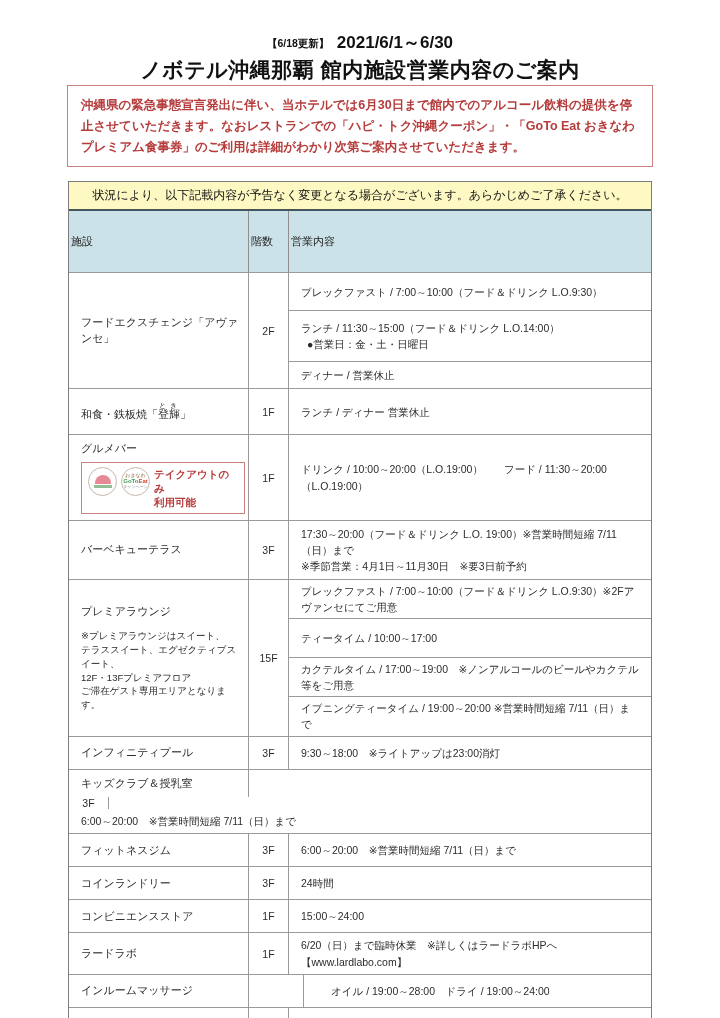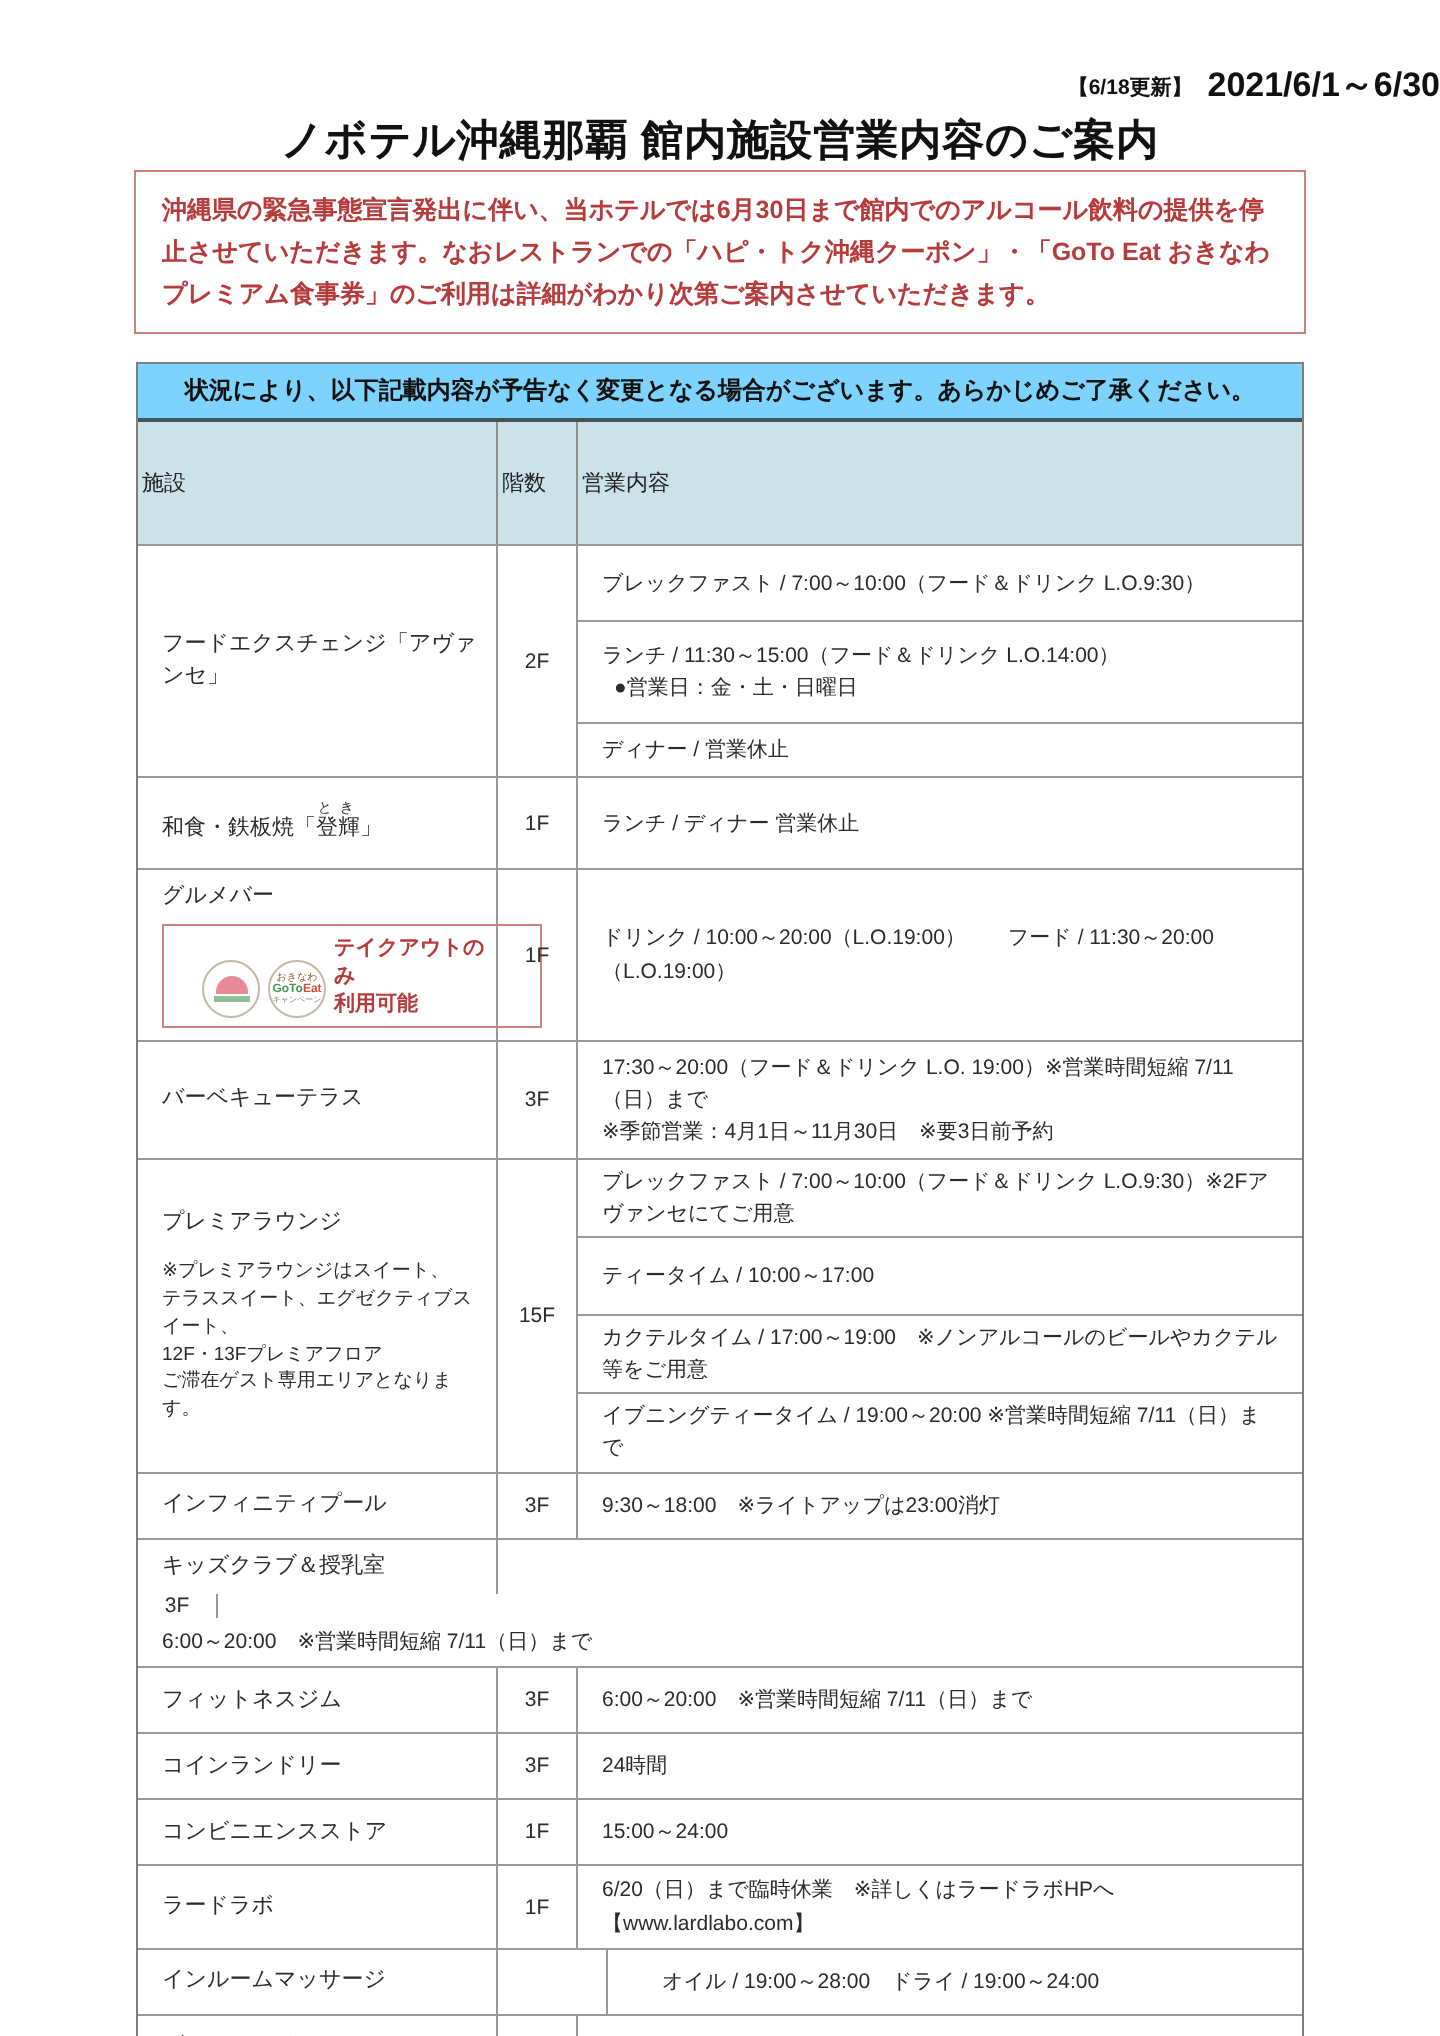--- a/index.html
+++ b/index.html
@@ -4,38 +4,38 @@
 <style>
   html,body{margin:0;padding:0;background:#ffffff;}
   body{
     width:720px;height:1018px;
     font-family:"Liberation Sans","DejaVu Sans",sans-serif;
     color:#222;position:relative;overflow:hidden;
   }
   .page{padding-top:33px;}
 
   
-  .update-line{text-align:right;line-height:1.2;}
+  .update-line{text-align:center;line-height:1.2;}
   .update-note{font-size:10.5px;font-weight:bold;color:#111;vertical-align:1px;}
   .date-range{font-size:17px;font-weight:bold;color:#111;margin-left:3px;}
   .page-title{text-align:center;font-size:21px;font-weight:bold;color:#111;margin-top:3px;letter-spacing:0.5px;}
 
   
   .alert-box{
     width:558px;margin:1px auto 0;border:1px solid #c9827e;
     padding:9px 13px;box-sizing:content-box;
   }
   .alert-text{
     color:#b63c3c;font-size:12.5px;font-weight:bold;line-height:1.65;margin:0;
   }
 
   
   .table-wrap{width:584px;margin:14px auto 0;border:1px solid #7d7d7d;box-sizing:border-box;}
   .notice-bar{
-    background:#7dd3fc;text-align:center;font-size:12px;font-weight:bold;color:#111;
+    background:#fef9c3;text-align:center;font-size:12px;font-weight:normal;color:#111;
     padding:5px 4px;border-bottom:2px solid #44565c;
   }
   .header-row{display:flex;background:#cce2e9;}
   .header-row .hc{padding:23px 2px;font-size:11px;text-align:left;color:#222;box-sizing:border-box;}
   .hc-fac{width:180px;border-right:1px solid #8f8f8f;}
   .hc-floor{width:40px;border-right:1px solid #8f8f8f;}
   .hc-det{flex:1;}
 
   .t-row{display:flex;border-top:1px solid #9a9a9a;align-items:stretch;}
   .c-fac{
@@ -54,22 +54,22 @@
   }
   .det-cell + .det-cell{border-top:1px solid #9a9a9a;}
   .bullet-line{padding-left:6px;}
   .fac-line{line-height:1.4;}
   .fac-note{font-size:9.5px;line-height:1.45;color:#2b2b2b;}
   .fac-gap{height:10px;}
   ruby rt{font-size:7px;letter-spacing:2px;}
 
   
   .takeout-box{
-    border:1px solid #c9827e;margin-top:5px;padding:4px 19px;
-    display:flex;align-items:flex-end;gap:4px;width:150px;
+    border:1px solid #c9827e;margin-top:5px;padding:4px 6px;
+    display:flex;align-items:flex-start;gap:4px;width:150px;
   }
   .badge-circle{
     width:27px;height:27px;border-radius:50%;border:1px solid #c5b9a8;background:#fff;
     flex:0 0 auto;display:flex;flex-direction:column;align-items:center;justify-content:center;
     overflow:hidden;
   }
   .hapi-arch{width:16px;height:9px;border-radius:9px 9px 0 0;background:#e78a96;}
   .hapi-base{width:18px;height:3px;background:#8fbf92;margin-top:1px;}
   .goto-okinawa{font-size:5px;color:#8a5a2a;line-height:1;}
   .goto-main{font-size:6px;font-weight:bold;line-height:1.1;}

